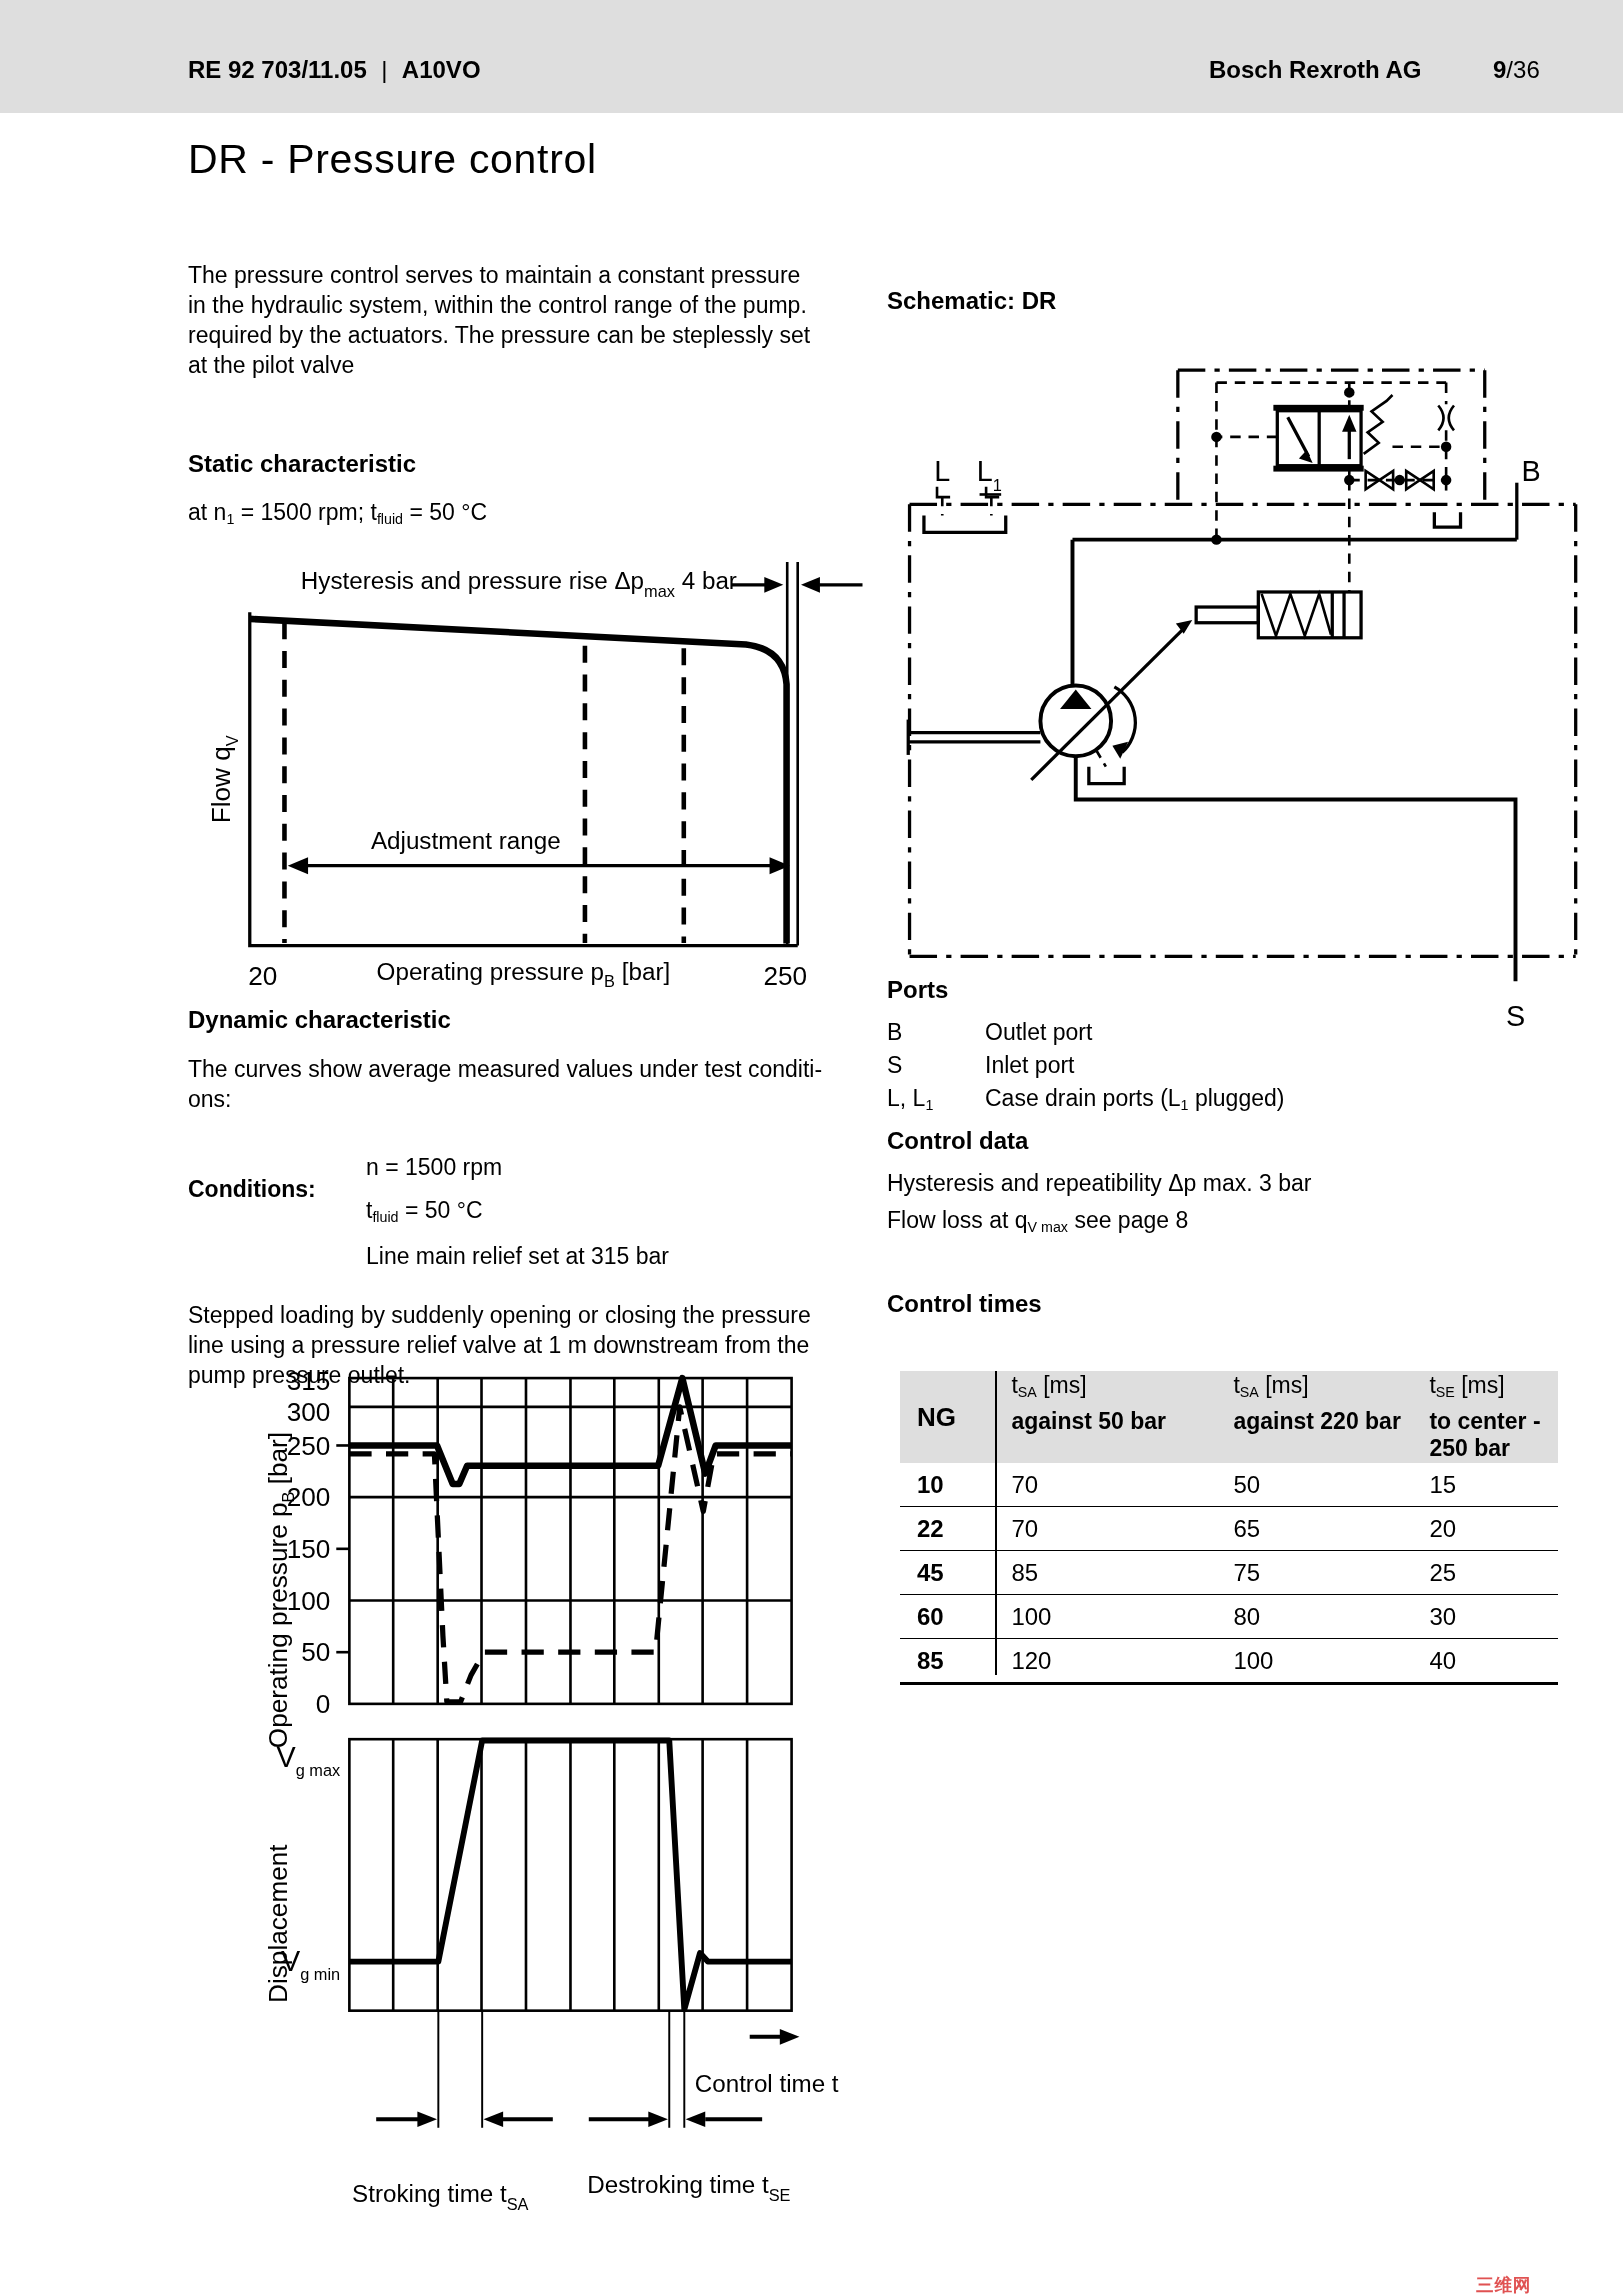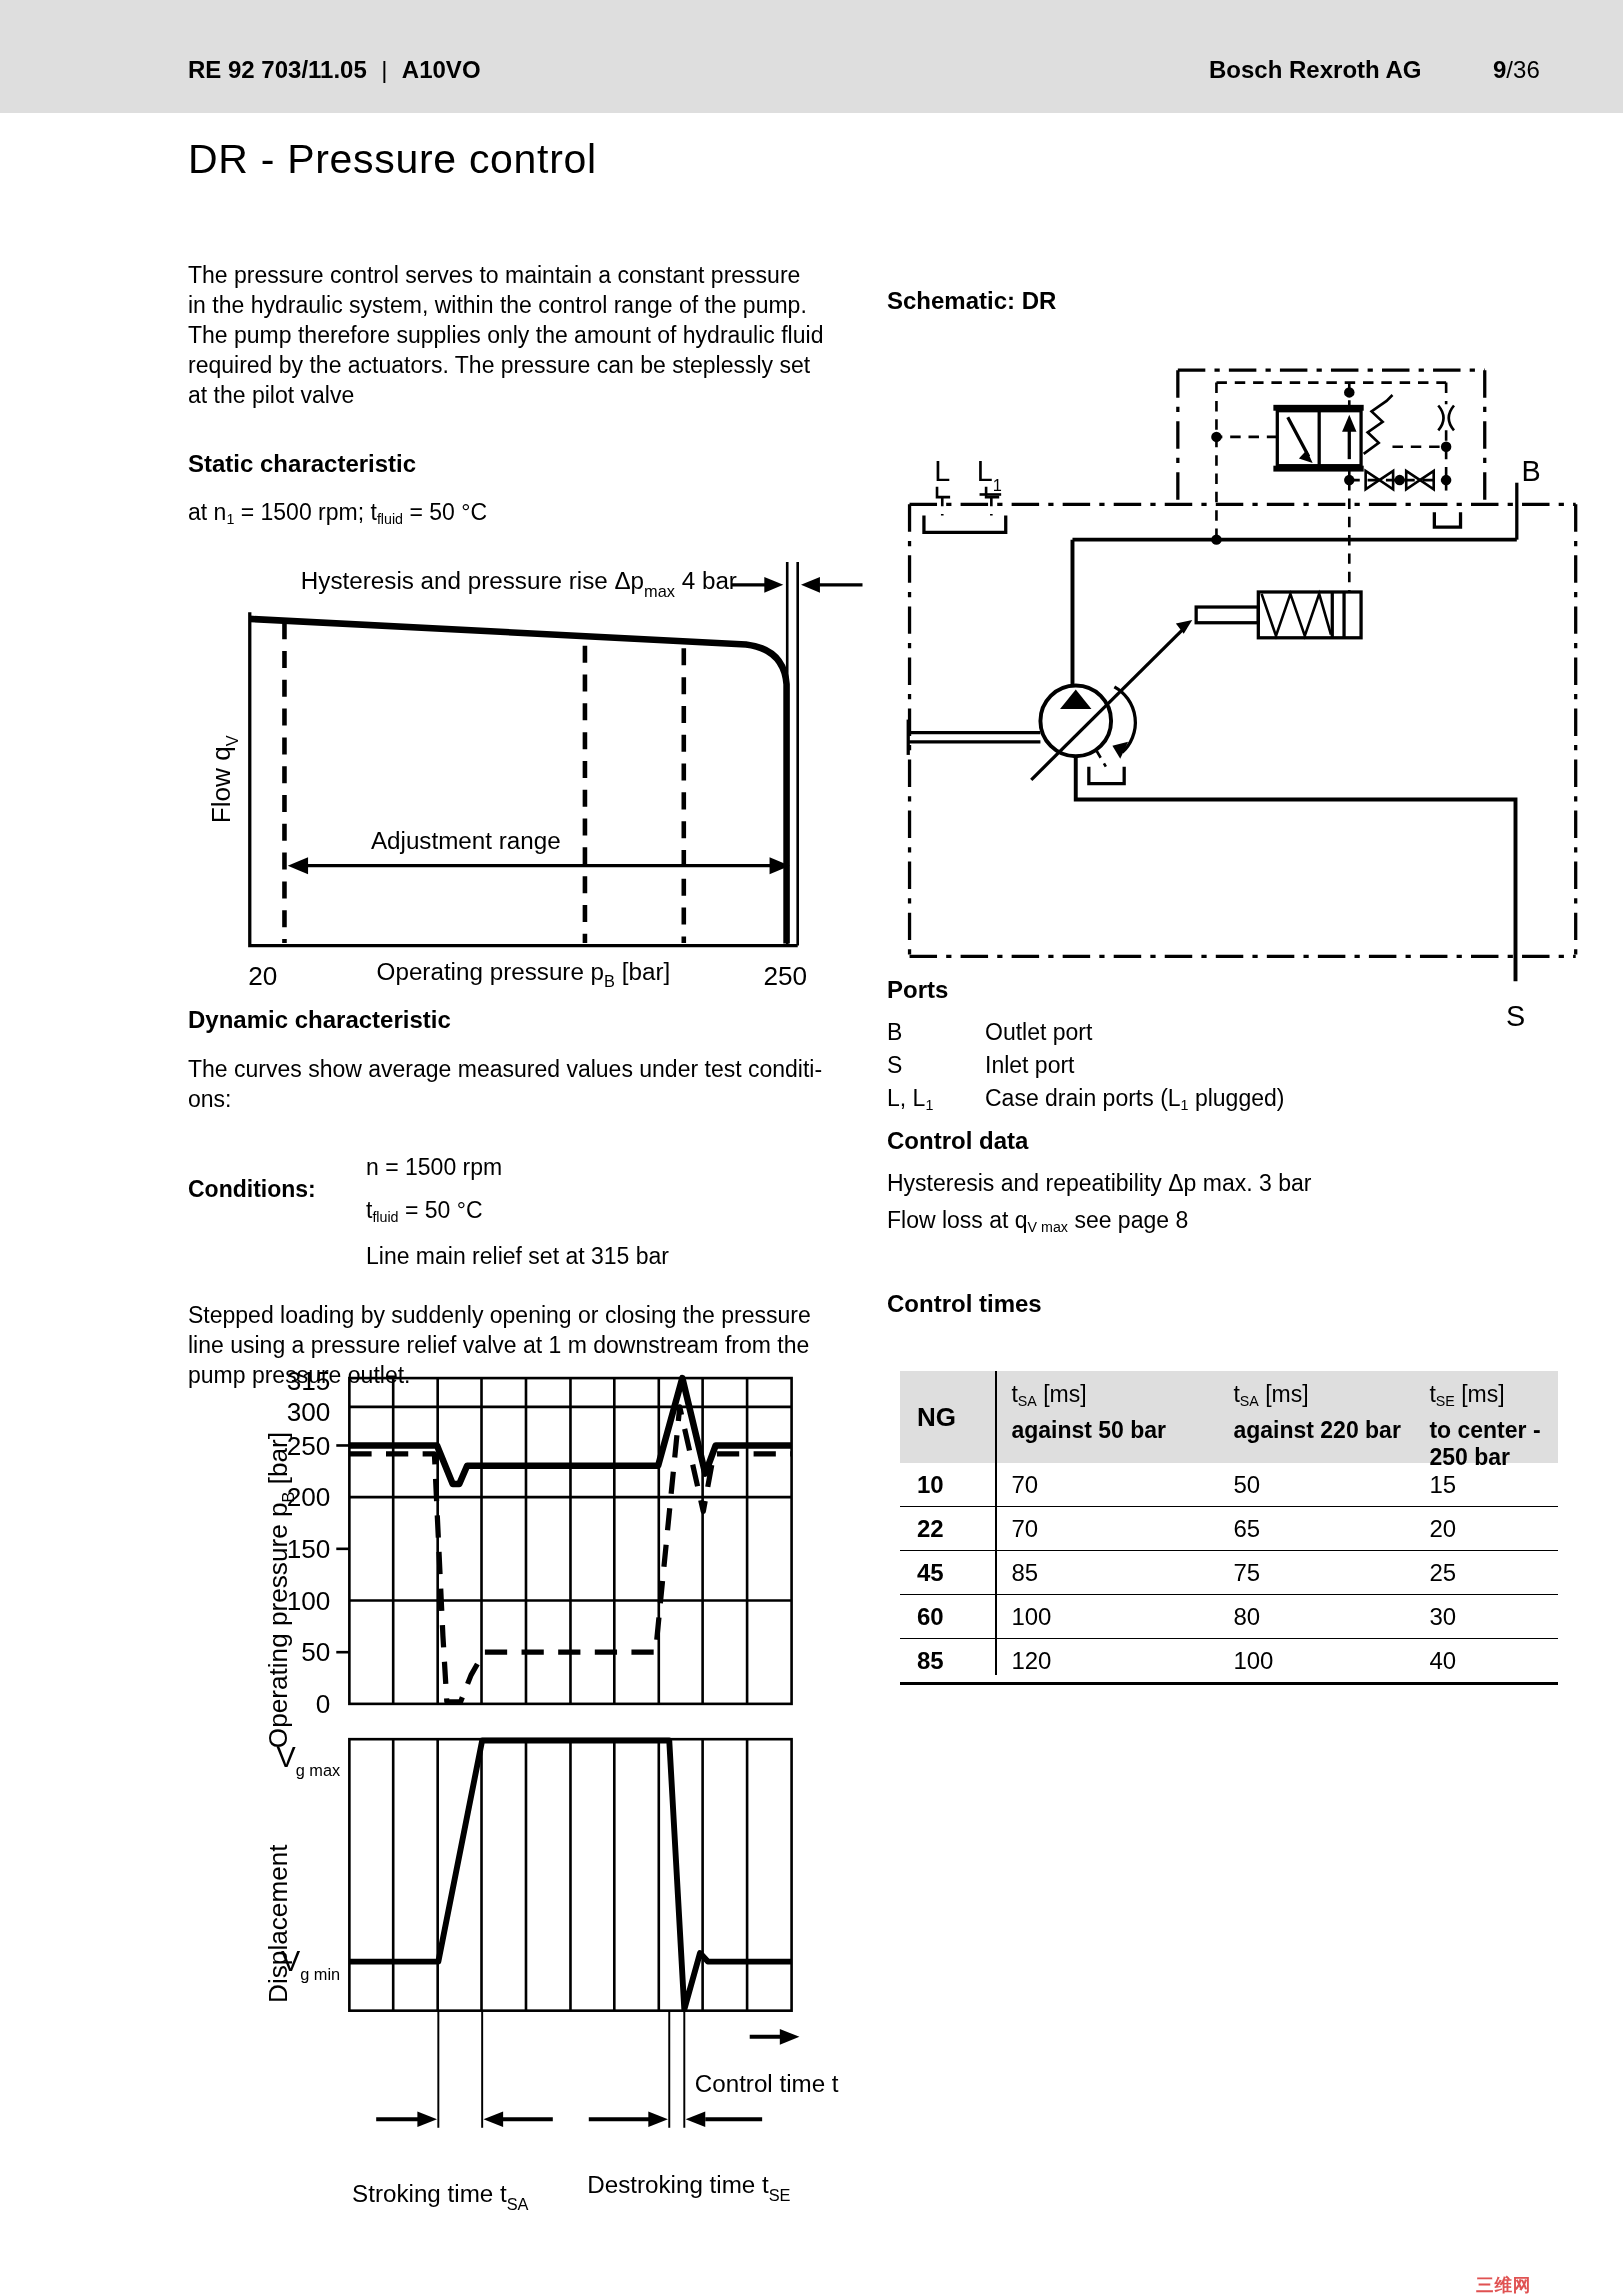--- a/index.html
+++ b/index.html
@@ -21,21 +21,21 @@
   
   .ct{left:900px;top:1371px;width:658px;}
   .ct-head{display:flex;background:#dedede;height:92px;font-size:23px;}
   .ct-row{display:flex;height:43px;font-size:24px;align-items:center;}
   .ct-row.rl{border-top:1.3px solid #000;}
   .c1{width:95px;box-sizing:border-box;padding-left:17px;font-weight:bold;}
   .c2{width:222px;box-sizing:border-box;padding-left:16.4px;}
   .c3{width:196px;box-sizing:border-box;padding-left:16.4px;}
   .c4{width:144px;box-sizing:border-box;padding-left:16.4px;}
   .ct-head .c1{display:flex;align-items:center;font-size:26px;}
-  .ct-head .hcell{padding-top:10px;}
+  .ct-head .hcell{padding-top:1px;}
   .ct-head .l2{font-weight:bold;margin-top:9.2px;}
   .ct-bottom{border-bottom:3.9px solid #000;}
   .vline{position:absolute;left:95px;top:0;width:2px;height:304px;background:#000;}
   .wm{font-size:17.7px;font-weight:bold;letter-spacing:0.7px;}
   svg{position:absolute;overflow:visible;}
   svg text{fill:#000;stroke:none;font-family:"Liberation Sans","DejaVu Sans",sans-serif;}
   .t37{font-size:37px;}
   .t40{font-size:40px;}
   .t44{font-size:44px;}
   .ss{font-size:25px;}
@@ -53,21 +53,20 @@
   <div class="abs hdr" style="left:1209px;">Bosch Rexroth AG</div>
   <div class="abs hdr" style="left:1493px;">
     <span>9</span><span class="thin">/36</span>
   </div>
 
   <div class="abs title">DR - Pressure control</div>
 
   <div class="abs body-t" style="left:188px;top:260px;">
     <div>The pressure control serves to maintain a constant pressure</div>
     <div>in the hydraulic system, within the control range of the pump.</div>
-    <div>The pump therefore supplies only the amount of hydraulic fluid</div>
     <div>required by the actuators. The pressure can be steplessly set</div>
     <div>at the pilot valve</div>
   </div>
 
   <div class="abs h2" style="left:188px;top:450px;">Static characteristic</div>
   <div class="abs body-t" style="left:188px;top:497px;">
     <span>at n</span><span class="sb">1</span><span> = 1500 rpm; t</span><span class="sb">fluid</span><span> = 50 °C</span>
   </div>
 
   <svg style="left:183px;top:550px;" width="707" height="452" viewBox="280 840 1080 690">

